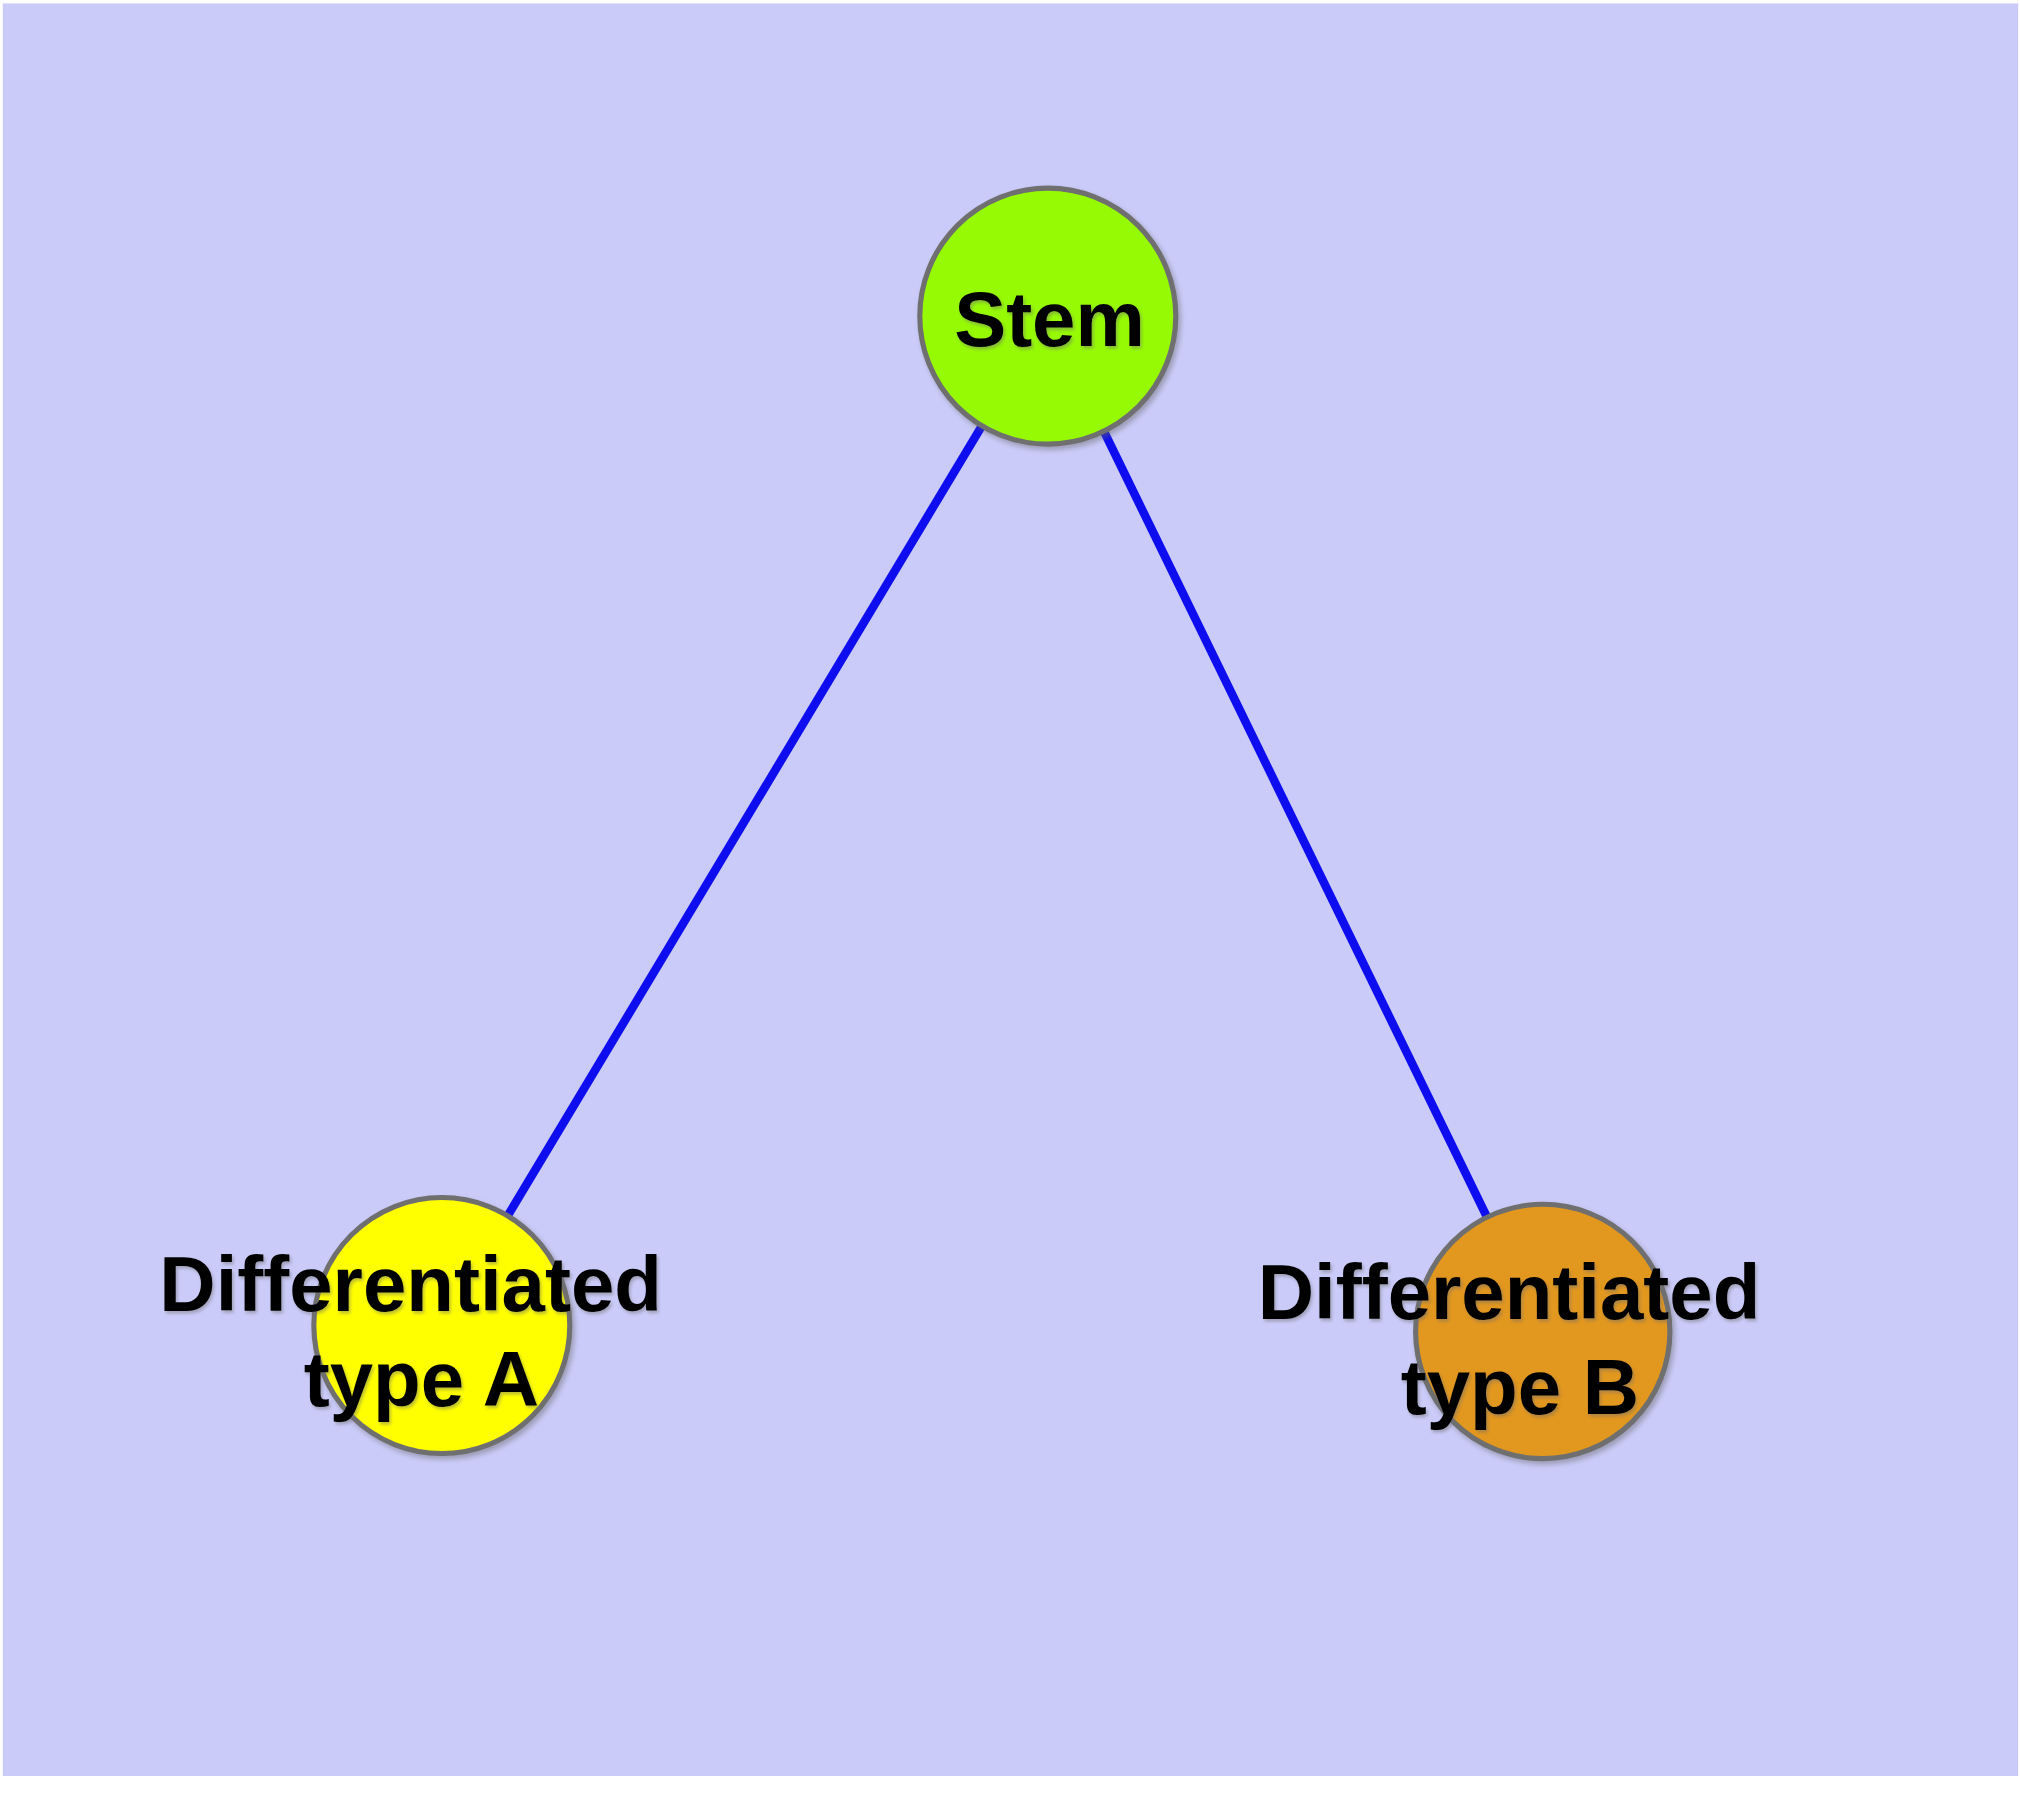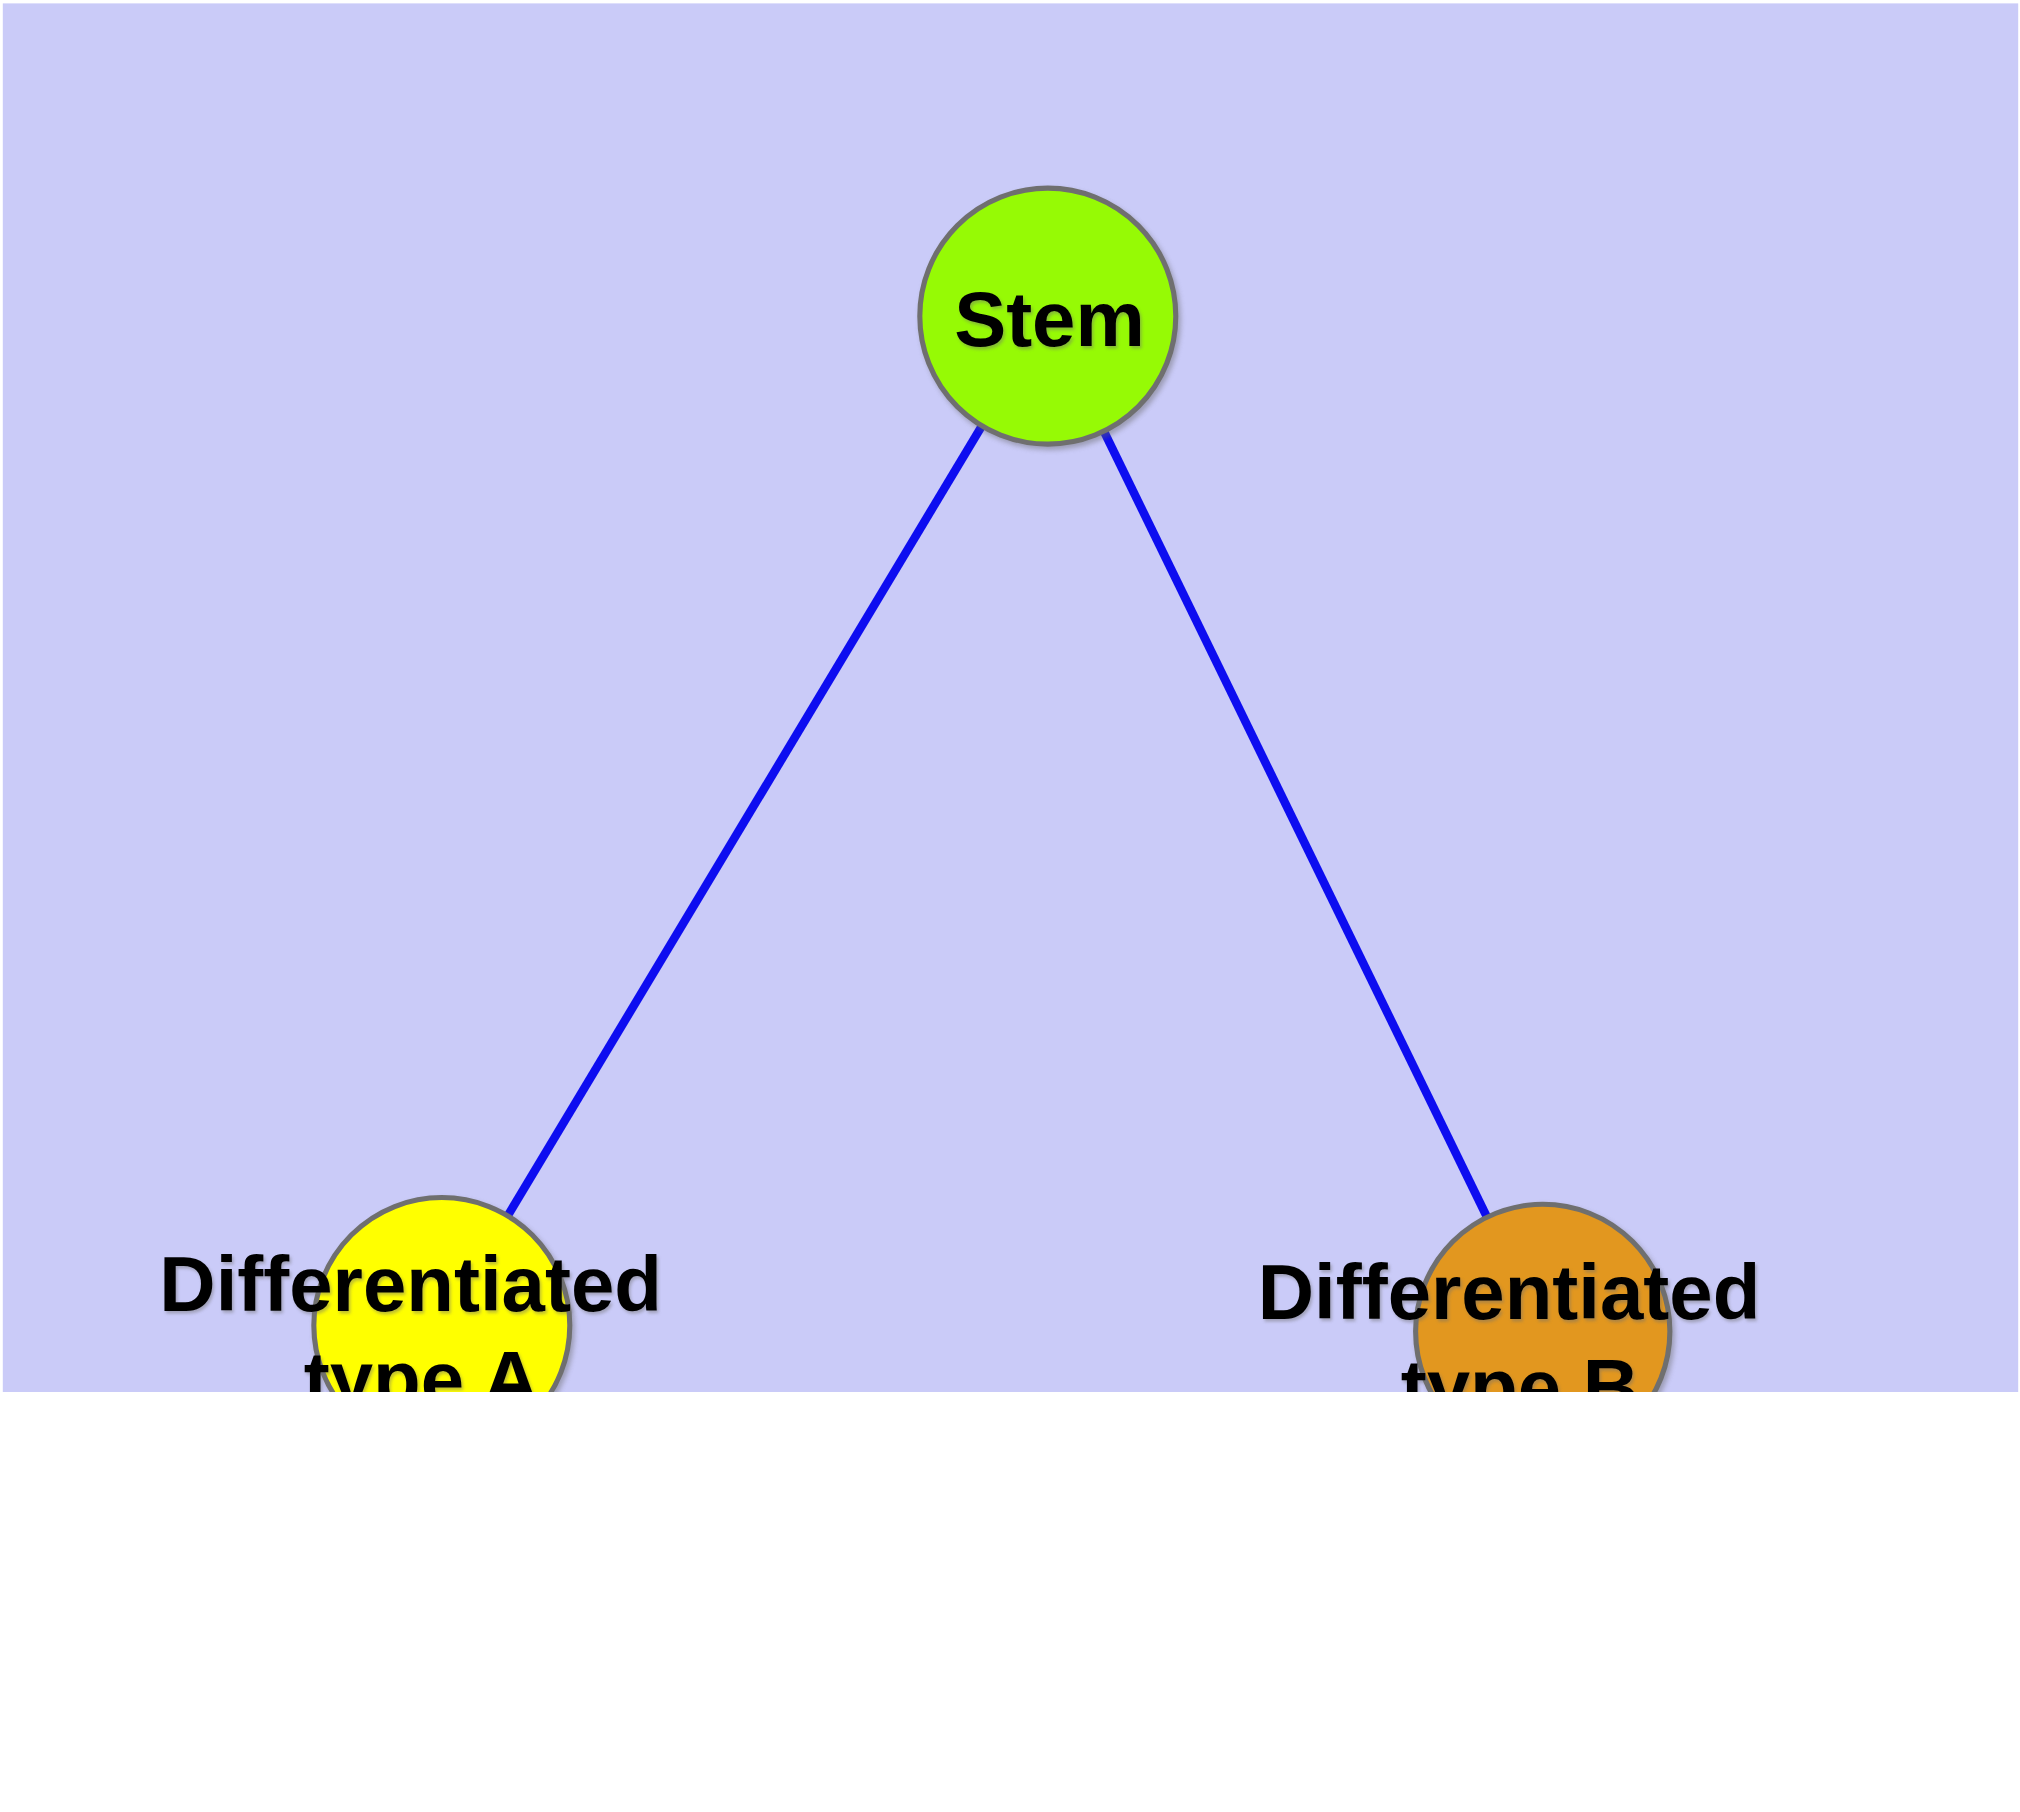--- a/index.html
+++ b/index.html
@@ -3,21 +3,21 @@
 <meta charset="utf-8">
 <style>
   html, body {
     margin: 0;
     padding: 0;
     background: #ffffff;
   }
   .stage {
     position: relative;
     width: 2021px;
-    height: 1392px;
+    height: 1776px;
     background: #ffffff;
     overflow: hidden;
     font-family: "Liberation Sans", sans-serif;
   }
   svg.graph {
     position: absolute;
     left: 0;
     top: 0;
     display: block;
   }

